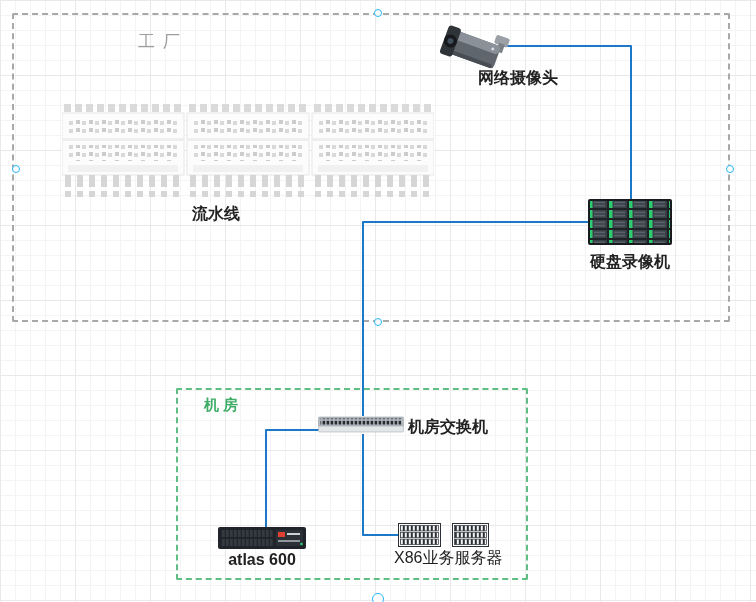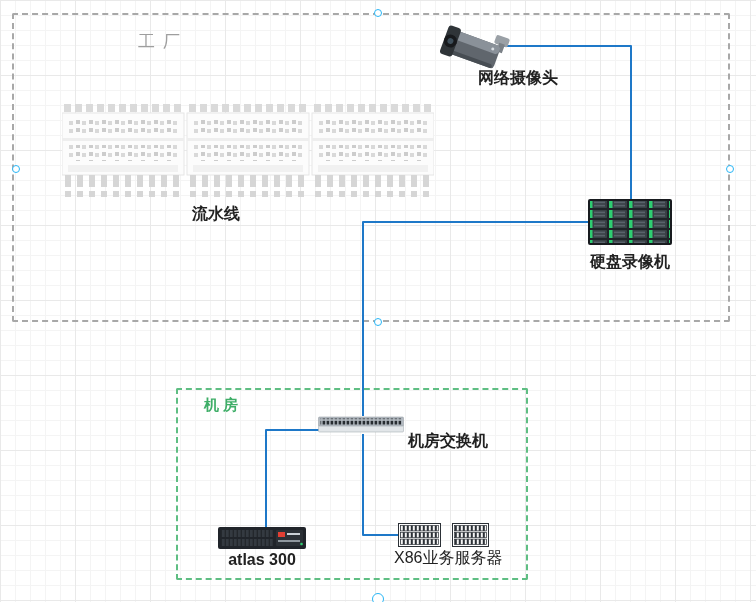--- a/index.html
+++ b/index.html
@@ -126,41 +126,41 @@
       <defs>
         <pattern id="swPorts" width="4" height="6" patternUnits="userSpaceOnUse">
           <rect x="0.6" y="0.8" width="2.6" height="4.4" fill="#272c31"></rect>
         </pattern>
       </defs>
       <rect x="0.5" y="11" width="85" height="7" rx="1" fill="#e2e6e9" stroke="#aab1b7" stroke-width="0.6"></rect>
       <rect x="0.5" y="3" width="85" height="9" rx="1" fill="#b4bbc2" stroke="#9aa1a8" stroke-width="0.6"></rect>
       <rect x="2.5" y="4.5" width="81" height="6" fill="url(#swPorts)"></rect>
     </svg>
   </div>
-  <div class="abs lbl" style="left:408px;top:431px;">机房交换机</div>
+  <div class="abs lbl" style="left:408px;top:417px;">机房交换机</div>
 
   <div class="abs node" style="left:218px;top:527px;">
     <svg width="88" height="22" viewBox="0 0 88 22">
       <defs>
         <pattern id="atlasStripes" width="4" height="7" patternUnits="userSpaceOnUse">
           <rect width="4" height="7" fill="#343a41"></rect>
           <rect x="2.6" width="1.4" height="7" fill="#23272c"></rect>
         </pattern>
       </defs>
       <rect width="88" height="22" rx="2" fill="#20242a"></rect>
       <rect x="3" y="3" width="52" height="7" fill="url(#atlasStripes)"></rect>
       <rect x="3" y="12" width="52" height="7" fill="url(#atlasStripes)"></rect>
       <rect x="58" y="3" width="27" height="16" rx="1" fill="#2b3036"></rect>
       <rect x="60" y="5" width="7" height="5" fill="#e23f33"></rect>
       <rect x="69" y="6" width="13" height="2" fill="#cad0d6"></rect>
       <rect x="60" y="13" width="22" height="2" fill="#8f979e"></rect>
       <circle cx="83.5" cy="17" r="1.3" fill="#2ecc71"></circle>
     </svg>
   </div>
-  <div class="abs lbl center" style="left:214px;top:551px;width:96px;font-weight:bold;">atlas 300</div>
+  <div class="abs lbl center" style="left:214px;top:551px;width:96px;font-weight:bold;">atlas 600</div>
 
   <div class="abs node" style="left:398px;top:522px;">
     <svg width="94" height="26" viewBox="0 0 94 26">
       <defs>
         <pattern id="srvStripes" width="4" height="6" patternUnits="userSpaceOnUse">
           <rect width="4" height="6" fill="#f5f5f5"></rect>
           <rect x="0.8" width="2" height="6" fill="#2b3036"></rect>
         </pattern>
       </defs>
       <g>

